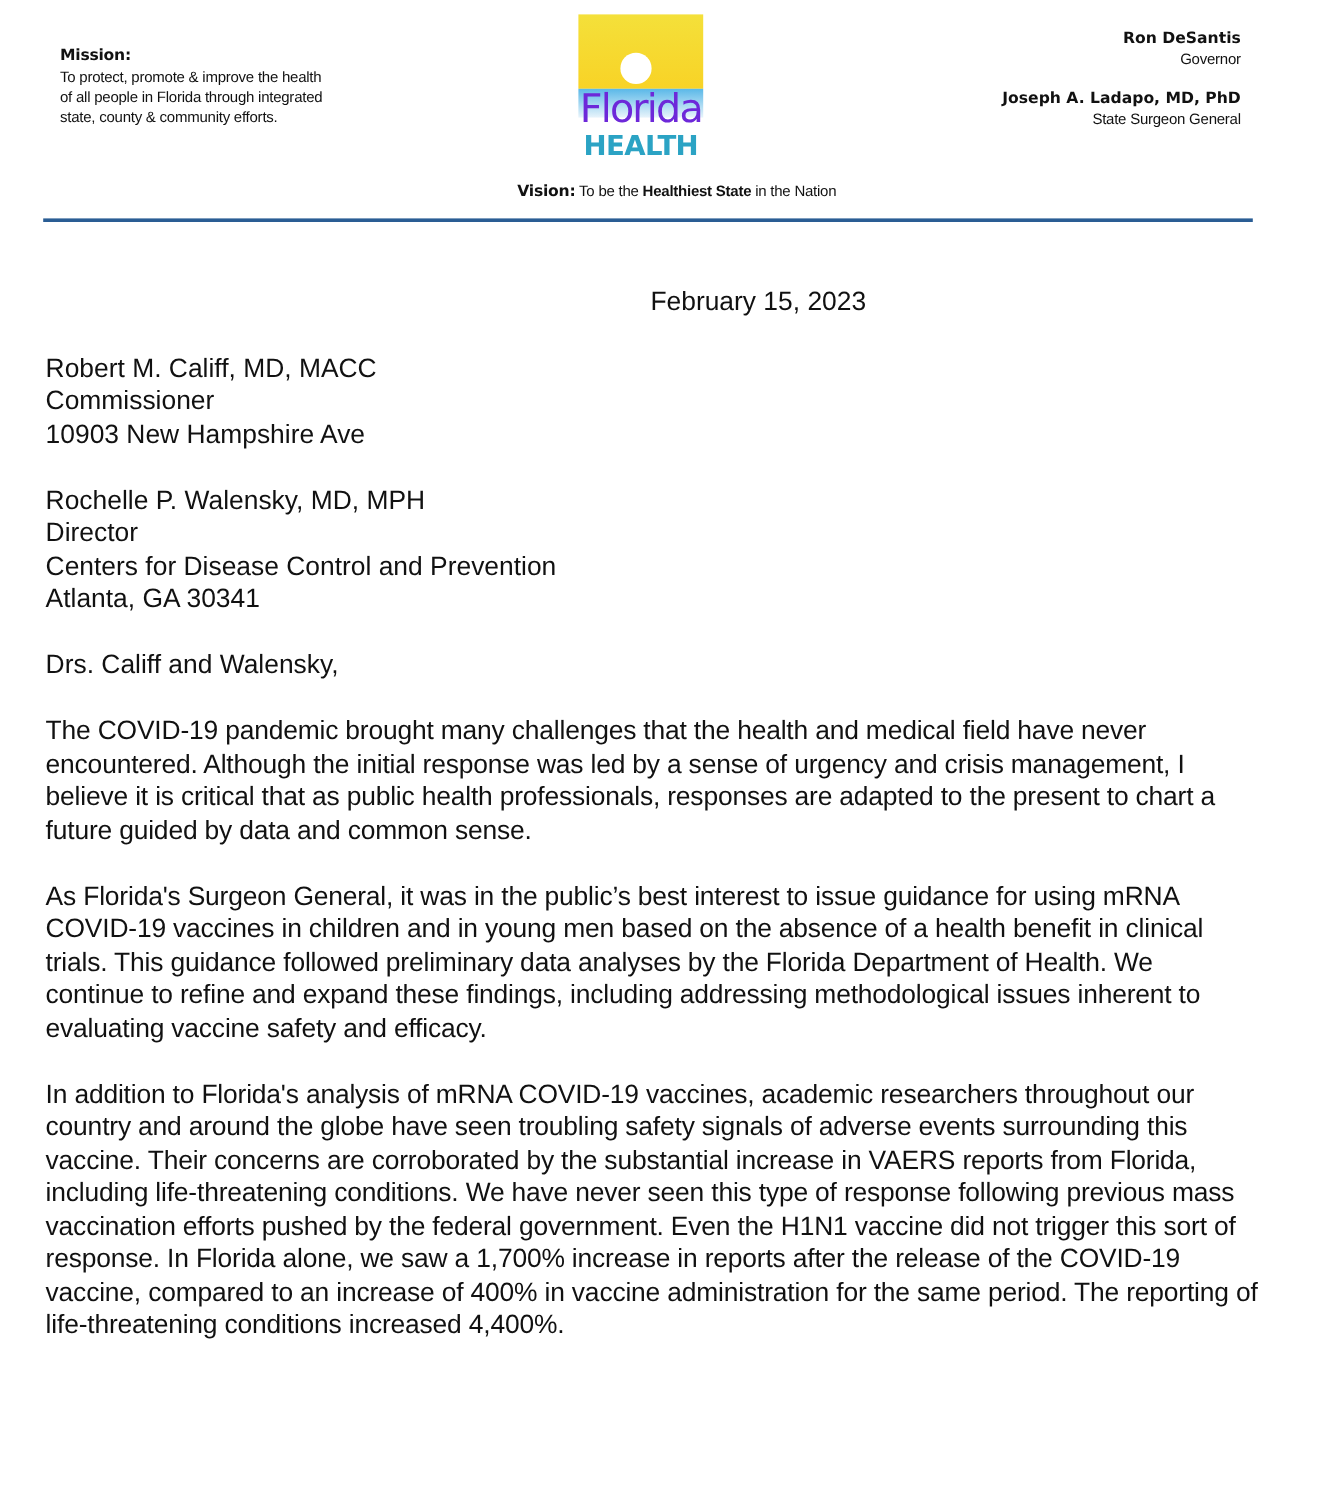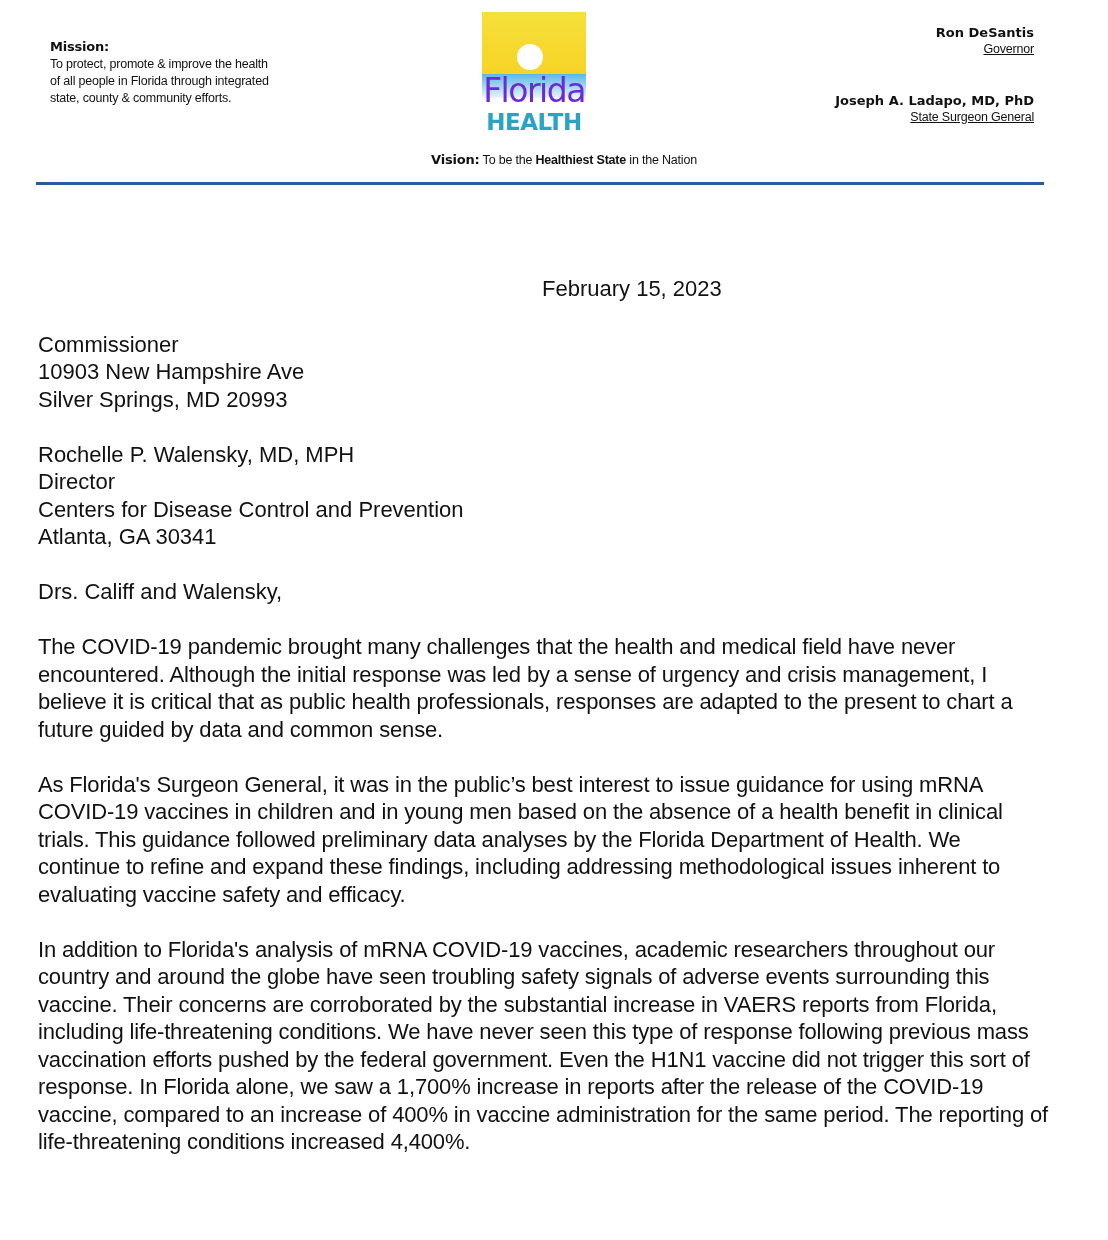--- a/index.html
+++ b/index.html
@@ -10,28 +10,28 @@
   .mission { position: absolute; left: 50px; top: 38px; width: 260px; font-size: 12.5px; line-height: 17px; letter-spacing: -0.2px; }
   .mission .label { font-family: "DejaVu Sans", sans-serif; font-weight: bold; font-size: 13px; display: block; margin-bottom: 1px; }
   .logo { position: absolute; left: 478px; top: 12px; width: 112px; height: 125px; }
   .logo .sky { position: absolute; left: 4px; top: 0; width: 104px; height: 62px; background: linear-gradient(#f4e03a, #f8d326); }
   .logo .sun { position: absolute; left: 24px; top: 32px; width: 26px; height: 26px; border-radius: 50%; background: #ffffff; margin-left: 15px; }
   .logo .sea { position: absolute; left: 4px; top: 62px; width: 104px; height: 24px; background: linear-gradient(#5ab8e8, #e8f4fb); }
   .logo .florida { position: absolute; left: 2px; top: 62px; width: 108px; text-align: center; font-size: 33px; color: #6d28d9; font-family: "DejaVu Sans", sans-serif; letter-spacing: -1.5px; line-height: 34px; }
   .logo .health { position: absolute; left: 2px; top: 95px; width: 108px; text-align: center; font-size: 23px; color: #2ba3c4; font-family: "DejaVu Sans", sans-serif; letter-spacing: -0.5px; line-height: 30px; font-weight: bold; }
   .officials { position: absolute; right: 74px; top: 24px; text-align: right; font-size: 12.5px; line-height: 17px; }
   .officials .name { font-family: "DejaVu Sans", sans-serif; font-weight: bold; font-size: 13px; display: block; }
-  .officials .title { display: block; letter-spacing: -0.2px; text-decoration: underline; }
-  .officials .block2 { margin-top: 34px; }
+  .officials .title { display: block; letter-spacing: -0.2px; }
+  .officials .block2 { margin-top: 16px; }
   .vision { position: absolute; left: 0; width: 1108px; top: 152px; text-align: center; font-size: 12.5px; padding-left: 20px; box-sizing: border-box; letter-spacing: -0.2px; }
   .vision .vlabel { font-family: "DejaVu Sans", sans-serif; font-weight: bold; font-size: 13px; }
   .vision b { font-weight: bold; }
   .rule { position: absolute; left: 36px; top: 182px; width: 1008px; height: 3px; background: #2a5d94; }
   .letter { position: absolute; left: 38px; top: 237px; width: 1010px; font-size: 22px; line-height: 27.5px; }
-  .date { margin-left: 504px; margin-bottom: 28px; display: block; margin-top: 38px; }
+  .date { margin-left: 504px; margin-bottom: 28px; display: block; }
   .addr { margin-bottom: 27.5px; }
   .addr span { display: block; }
   .salutation { margin-bottom: 27.5px; display: block; }
   .para { margin: 0 0 27.5px 0; letter-spacing: -0.15px; }
 </style>
 </head>
 <body>
 
 <div class="mission">
   <span class="label">Mission:</span>
@@ -62,23 +62,23 @@
 <div class="vision">
   <span class="vlabel">Vision:</span><span> To be the </span><b>Healthiest State</b><span> in the Nation</span>
 </div>
 
 <div class="rule"></div>
 
 <div class="letter">
   <span class="date">February 15, 2023</span>
 
   <div class="addr">
+    <span>Robert M. Califf, MD, MACC</span>
     <span>Commissioner</span>
     <span>10903 New Hampshire Ave</span>
-    <span>Silver Springs, MD 20993</span>
   </div>
 
   <div class="addr">
     <span>Rochelle P. Walensky, MD, MPH</span>
     <span>Director</span>
     <span>Centers for Disease Control and Prevention</span>
     <span>Atlanta, GA 30341</span>
   </div>
 
   <span class="salutation">Drs. Califf and Walensky,</span>

